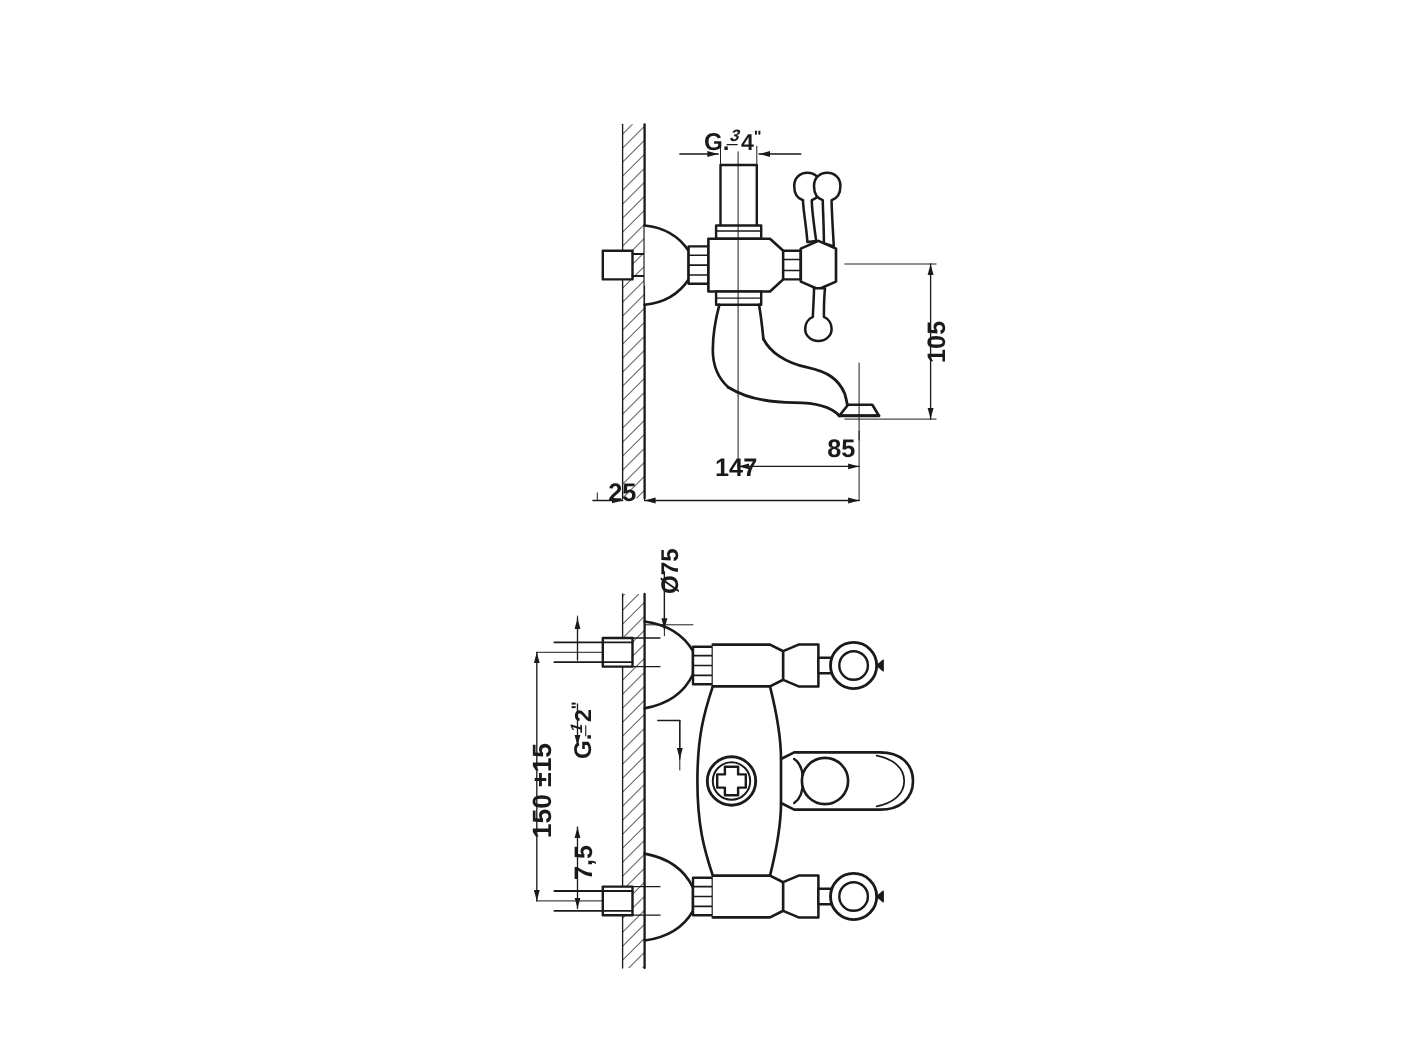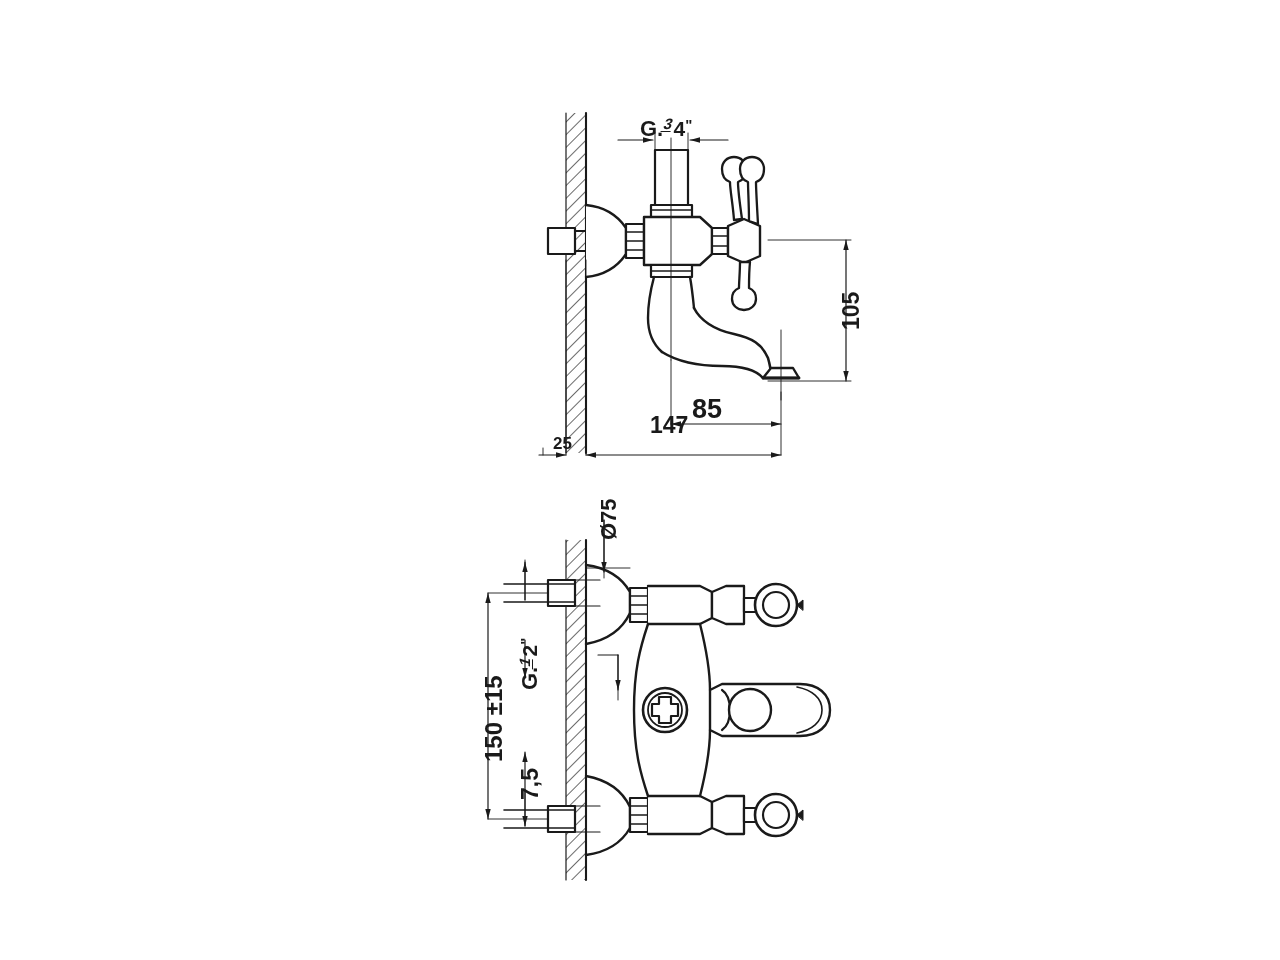--- a/index.html
+++ b/index.html
@@ -274,29 +274,29 @@
   <div class="lbl" style="left:640px;top:116px;font-size:22px;">
     <span>G.</span><span style="display:inline-block;font-size:15px;line-height:1;vertical-align:top;">
       <span style="display:block;border-bottom:1.6px solid #1a1a1a;padding:0 1px;transform:skewX(-18deg);">3</span>
     </span><span style="display:inline-block;font-size:21px;vertical-align:baseline;">4</span><span style="font-size:15px;vertical-align:top;">"</span>
   </div>
 
   <div class="lbl vert" style="left:838px;top:330px;font-size:23px;transform:rotate(-90deg);">
     <span>105</span>
   </div>
 
-  <div class="lbl" style="left:692px;top:394px;font-size:27px;text-align:right;">
+  <div class="lbl" style="left:752px;top:394px;font-size:23px;text-align:right;">
     <span>85</span>
   </div>
 
   <div class="lbl" style="left:650px;top:412px;font-size:23px;">
     <span>147</span>
   </div>
 
-  <div class="lbl" style="left:553px;top:434px;font-size:17px;text-align:center;">
+  <div class="lbl" style="left:553px;top:434px;font-size:23px;text-align:center;">
     <span>25</span>
   </div>
 
   <div class="lbl vert" style="left:596px;top:540px;font-size:22px;transform:rotate(-90deg);">
     <span>Ø75</span>
   </div>
 
   <div class="lbl vert" style="left:480px;top:762px;font-size:24px;transform:rotate(-90deg);">
     <span>150 ±15</span>
   </div>

